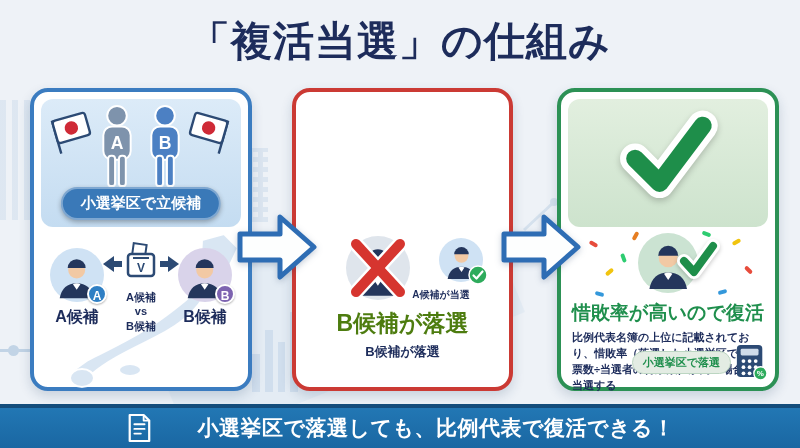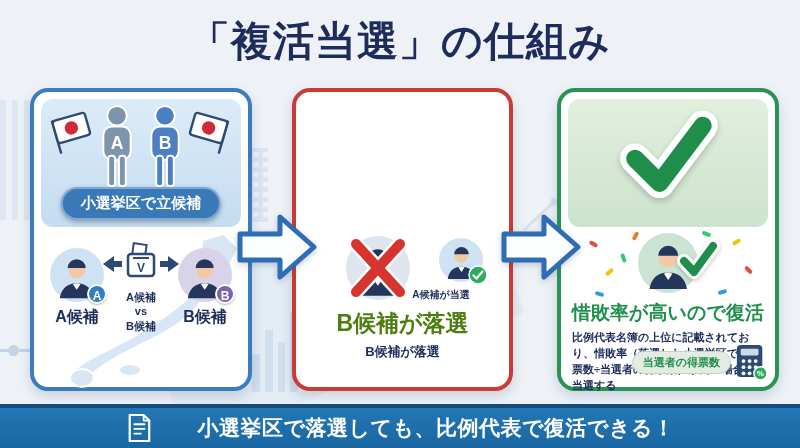--- a/index.html
+++ b/index.html
@@ -288,21 +288,21 @@
     <svg class="rev-check" width="44" height="42" viewBox="0 0 44 42">
       <path d="M8,22 L18,33 L37,7" fill="none" stroke="#fff" stroke-width="14" stroke-linecap="round" stroke-linejoin="round"></path>
       <path d="M8,22 L18,33 L37,7" fill="none" stroke="#1e8e4a" stroke-width="8" stroke-linecap="round" stroke-linejoin="round"></path>
     </svg>
   </div>
 
   <div class="rev-heading">惜敗率が高いので復活</div>
   <div class="rev-body">比例代表名簿の上位に記載されており、惜敗率（落選した小選挙区での得票数÷当選者の得票数）が高い場合に当選する</div>
 
   <div class="calc-row">
-    <span class="calc-pill">当選者の得票数</span>
+    <span class="calc-pill">小選挙区で落選</span>
     <svg width="32" height="38" viewBox="0 0 34 40">
       <rect x="2" y="2" width="27" height="34" rx="4" fill="#2c4a74"></rect>
       <rect x="6" y="6" width="19" height="7" rx="1.5" fill="#cfdbe9"></rect>
       <g fill="#fff">
         <circle cx="9" cy="19" r="2"></circle>
           <circle cx="15.5" cy="19" r="2"></circle>
           <circle cx="22" cy="19" r="2"></circle>
         <circle cx="9" cy="25.5" r="2"></circle>
           <circle cx="15.5" cy="25.5" r="2"></circle>
           <circle cx="22" cy="25.5" r="2"></circle>

